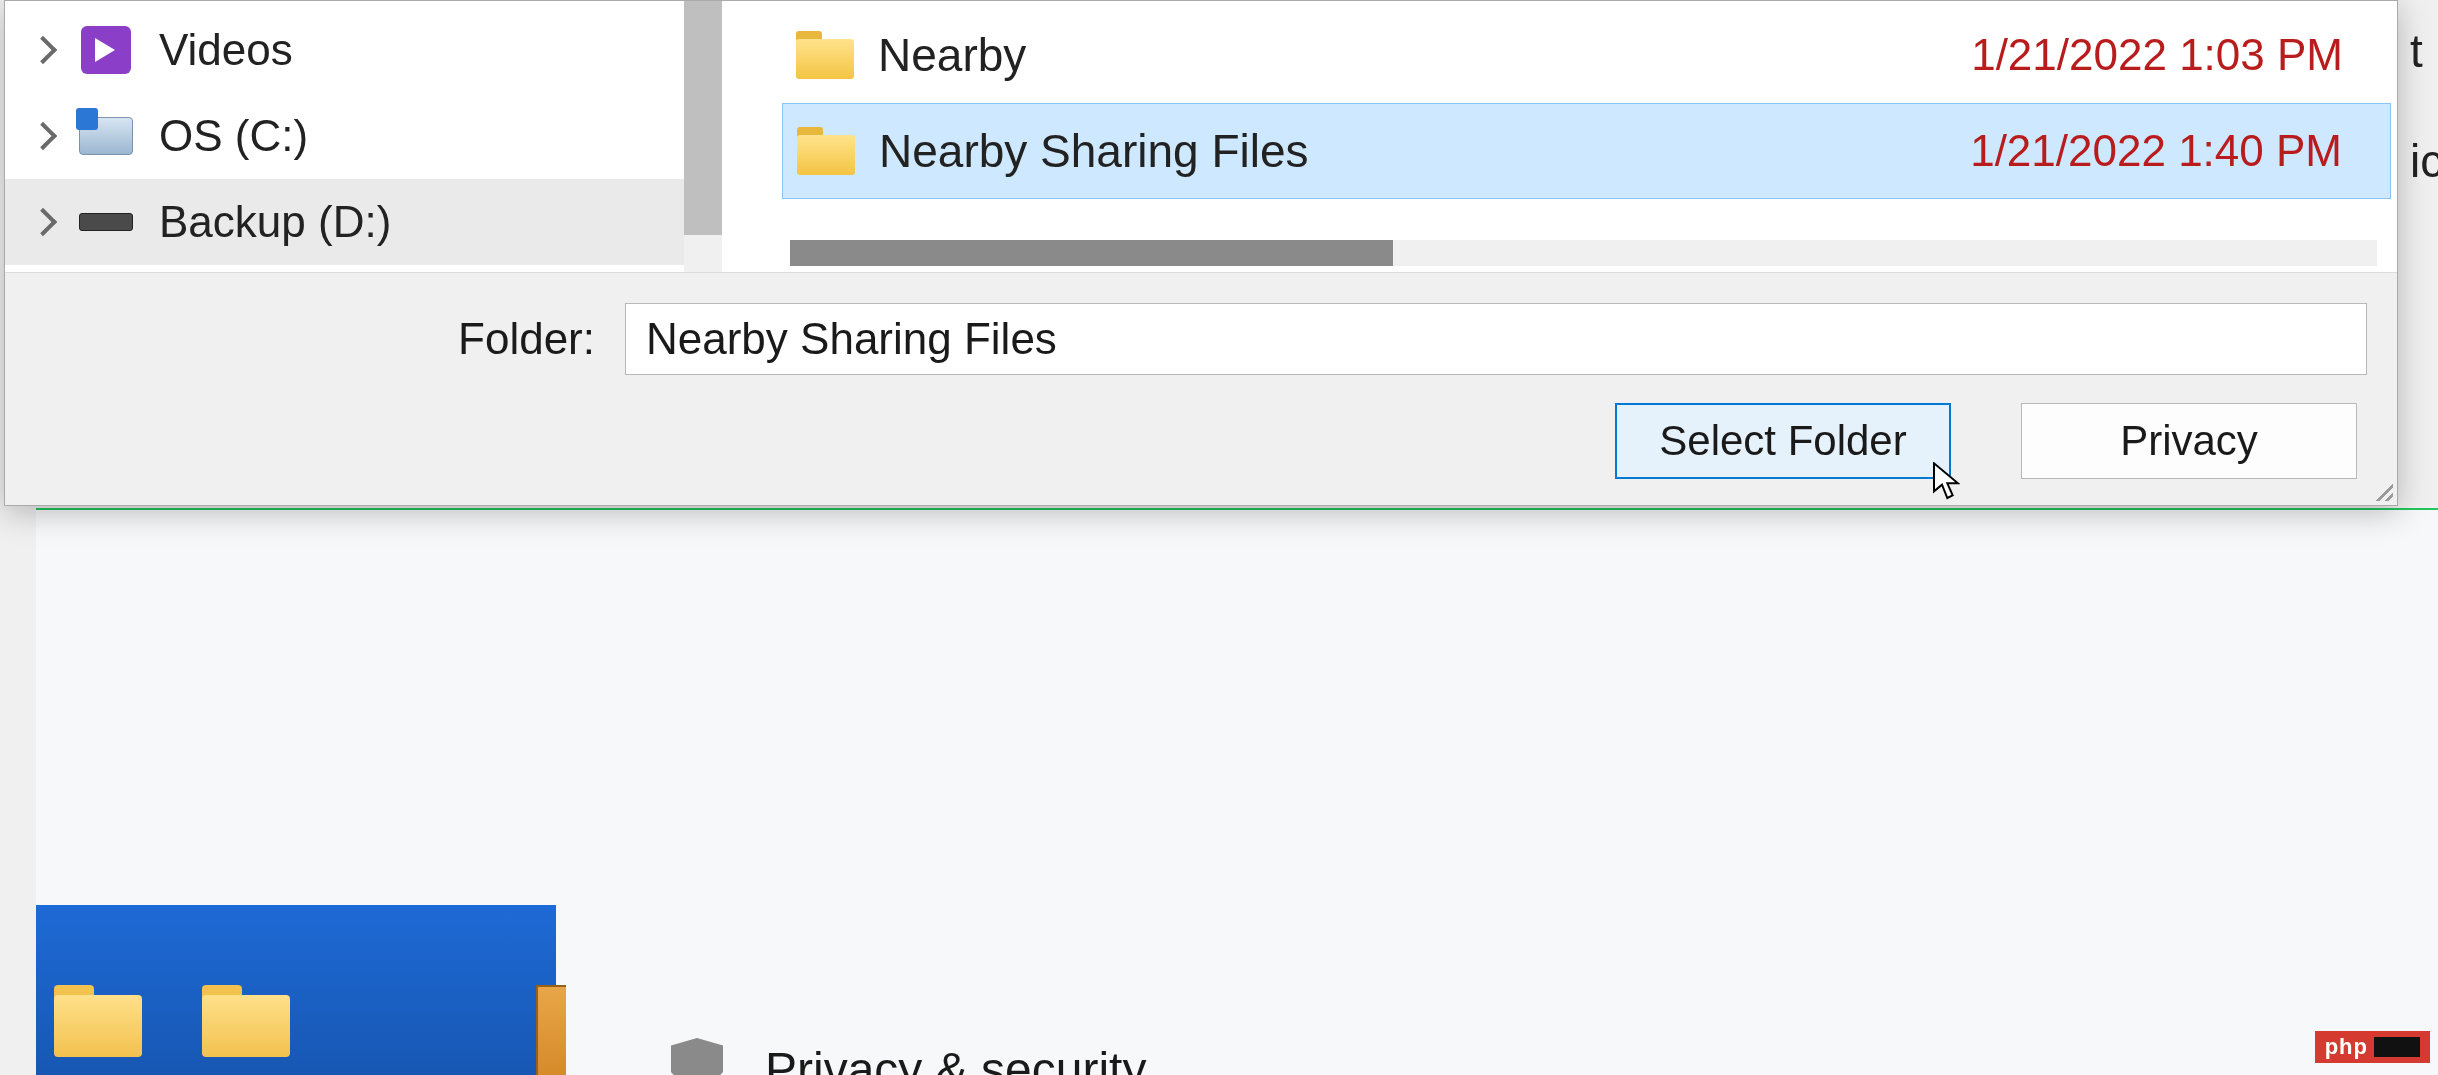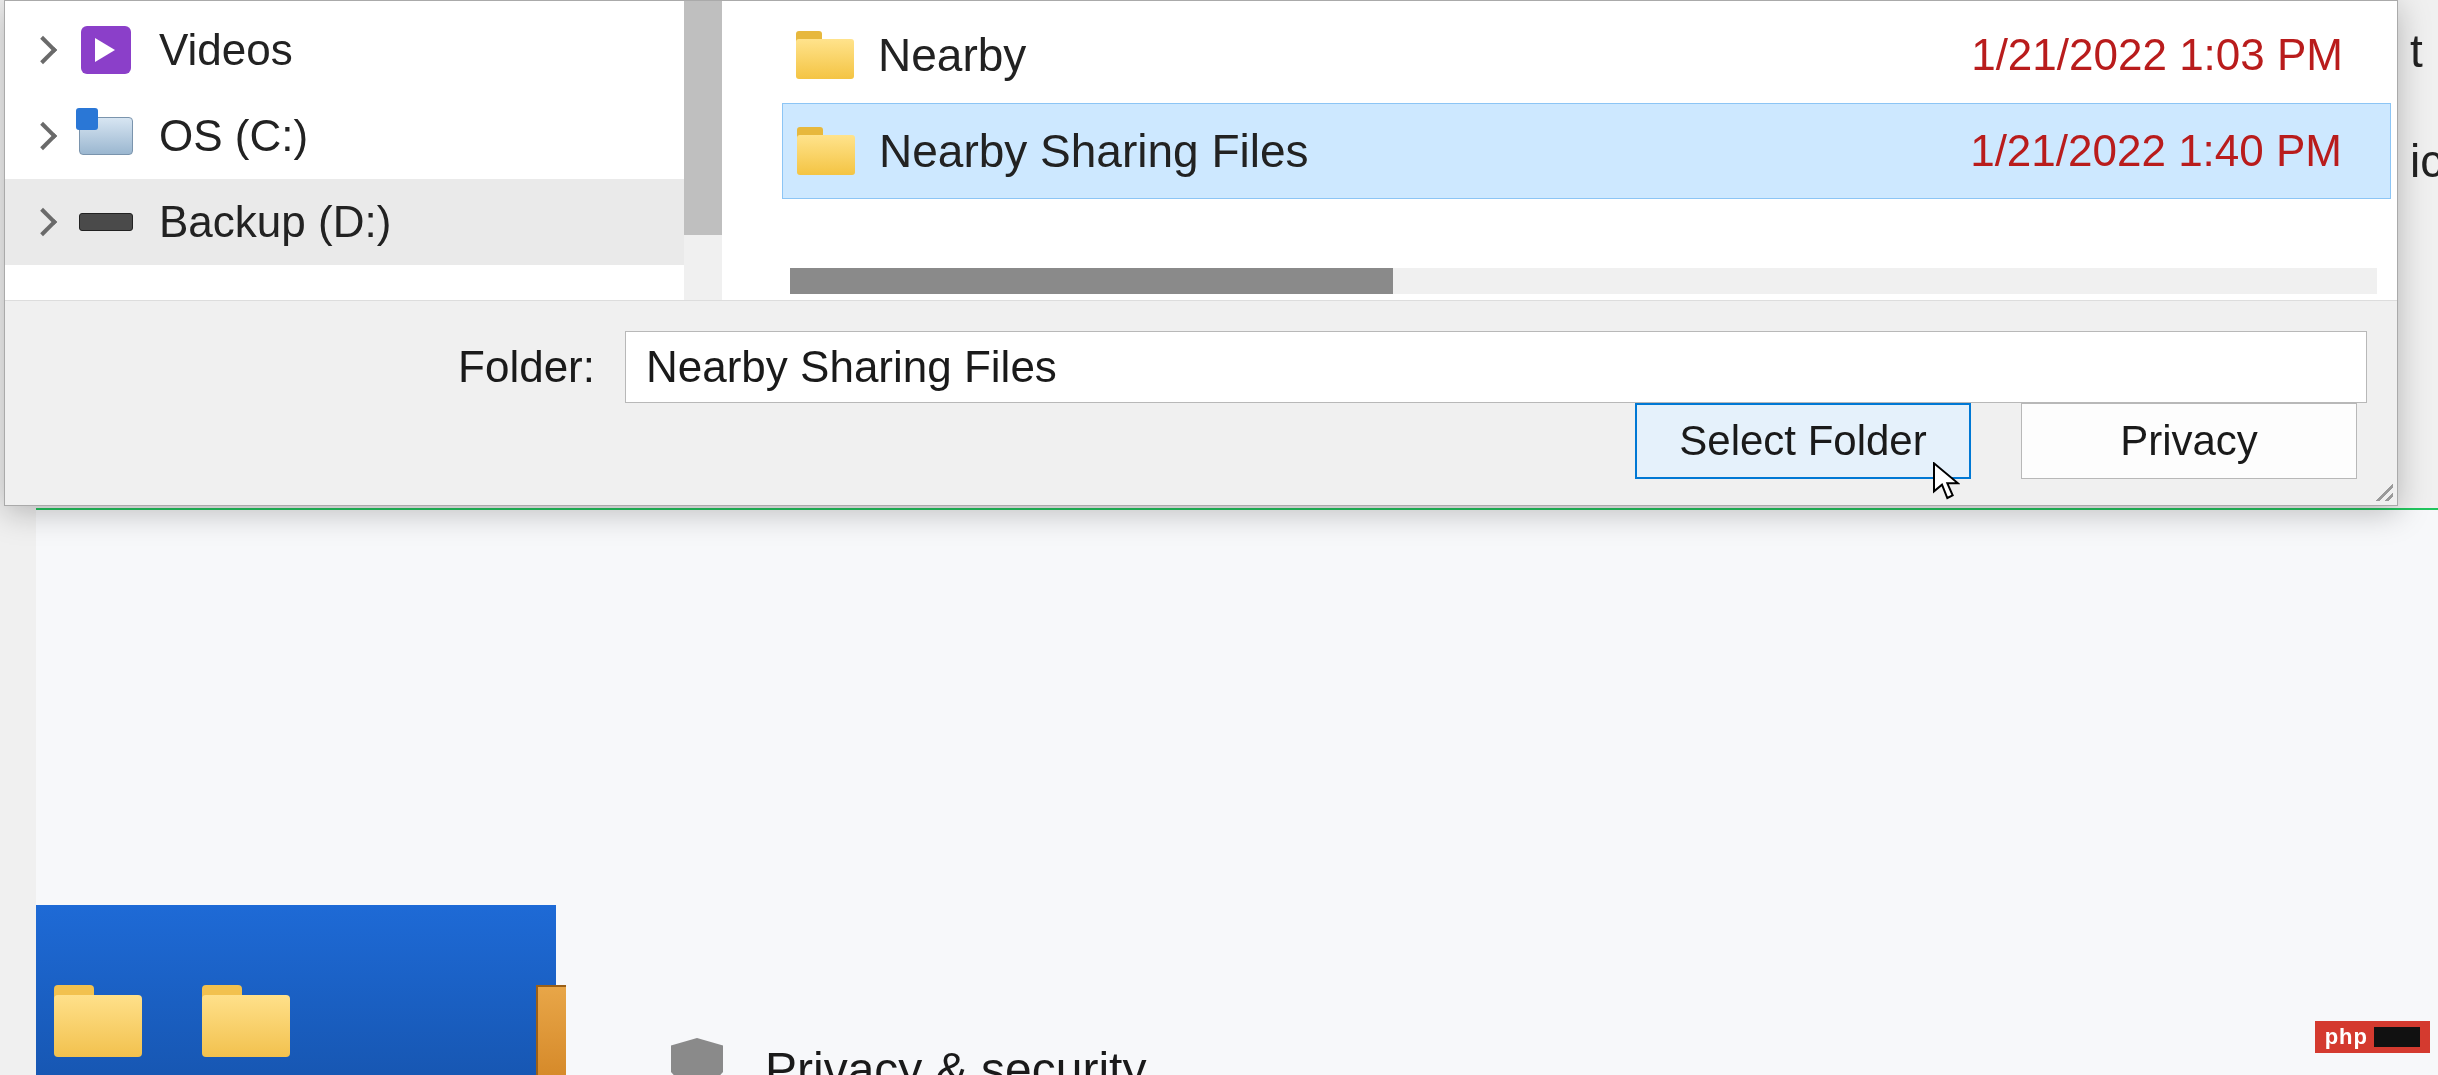--- a/index.html
+++ b/index.html
@@ -272,41 +272,42 @@
   
   .dialog-bottom {
     background: #f0f0f0;
     border-top: 1px solid #ddd;
     padding: 30px 30px 26px 30px;
   }
   .folder-line {
     display: flex;
     align-items: center;
     gap: 30px;
+    margin-bottom: 28px;
   }
   .folder-label {
     font-size: 44px;
     color: #1a1a1a;
     width: 560px;
     text-align: right;
   }
   .folder-input {
     flex: 1;
     height: 72px;
     border: 1px solid #b8b8b8;
     background: #fff;
     font-size: 44px;
     padding: 0 20px;
     font-family: inherit;
     color: #1a1a1a;
   }
   .button-row {
     display: flex;
     justify-content: flex-end;
-    gap: 50px;
+    gap: 70px;
     padding-right: 10px;
   }
   .dlg-button {
     width: 336px;
     height: 76px;
     border: 1px solid #b8b8b8;
     background: #fdfdfd;
     font-size: 42px;
     font-family: inherit;
     color: #1a1a1a;
@@ -335,21 +336,21 @@
     height: 40px;
     pointer-events: none;
     z-index: 50;
   }
   .cursor svg { width: 100%; height: 100%; }
 
   
   .watermark {
     position: absolute;
     right: 8px;
-    bottom: 22px;
+    bottom: 12px;
     background: #d43a2f;
     color: #fff;
     font-size: 22px;
     padding: 3px 10px;
     font-weight: 600;
     letter-spacing: 1px;
     display: flex;
     align-items: center;
     gap: 6px;
   }

